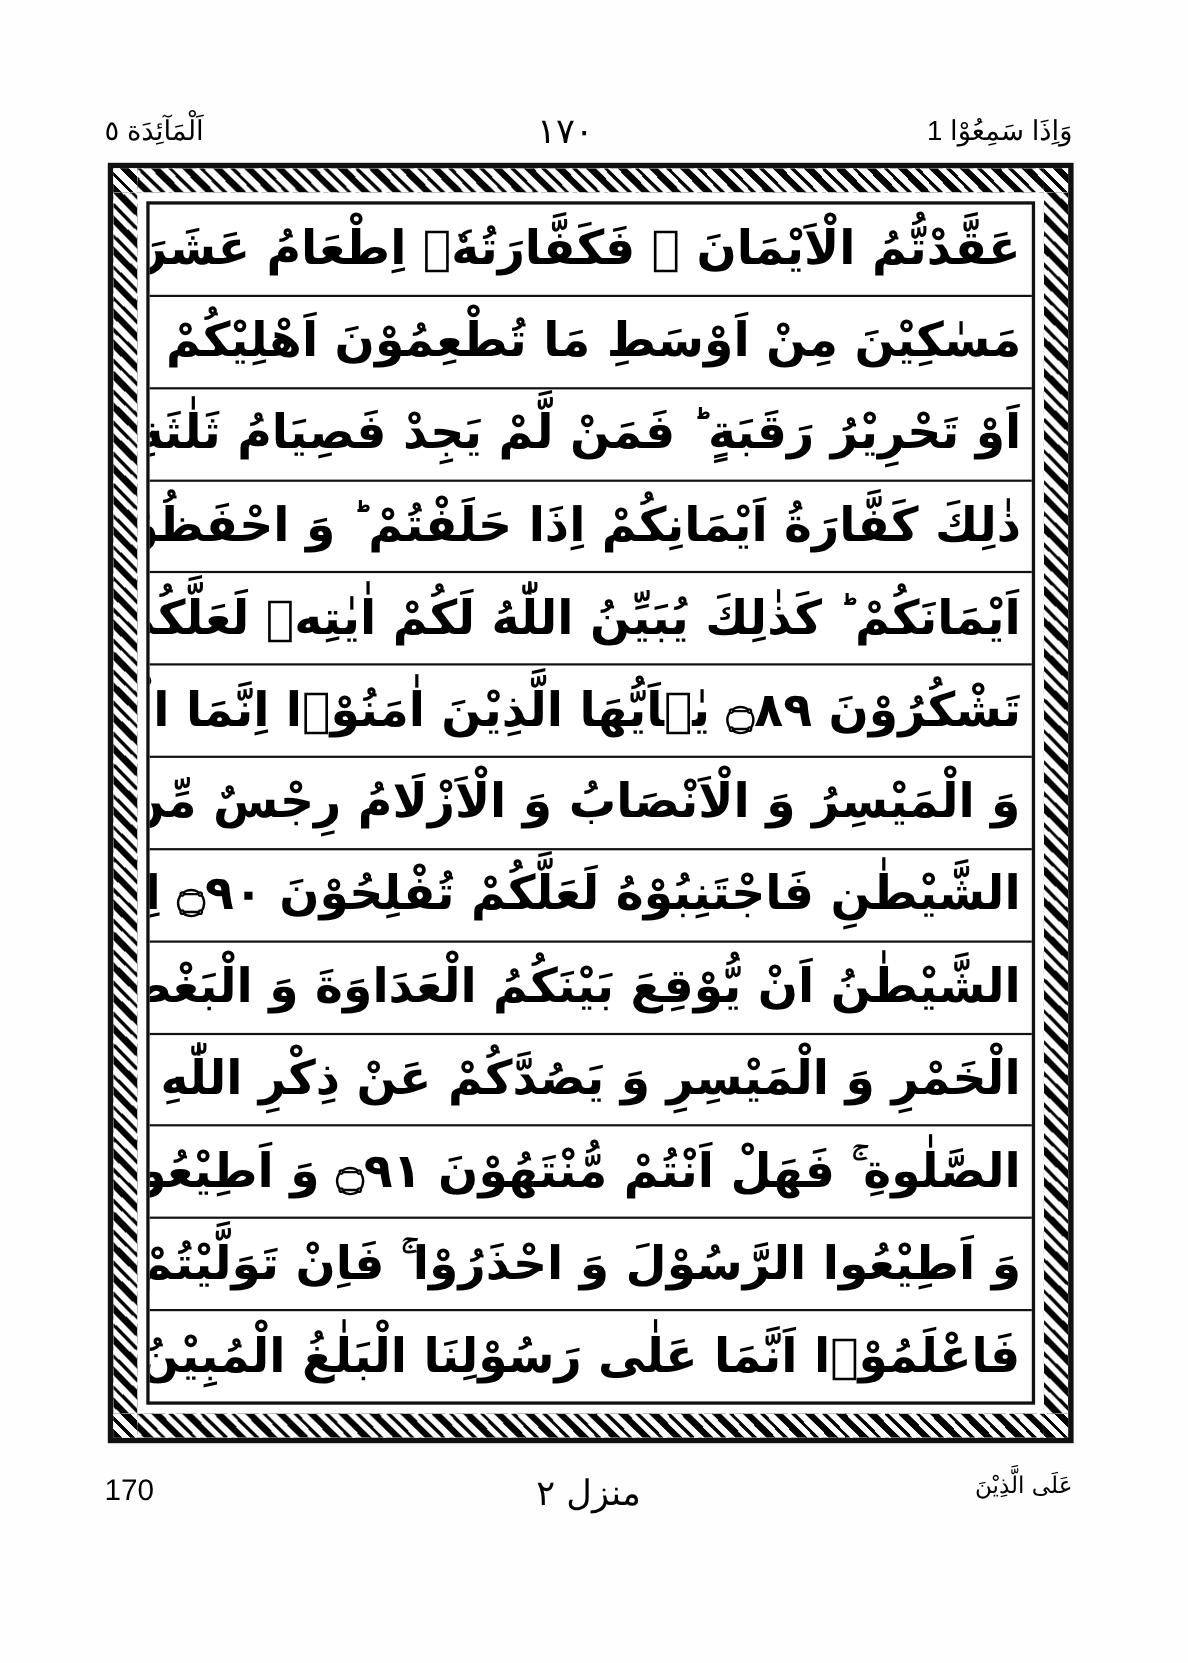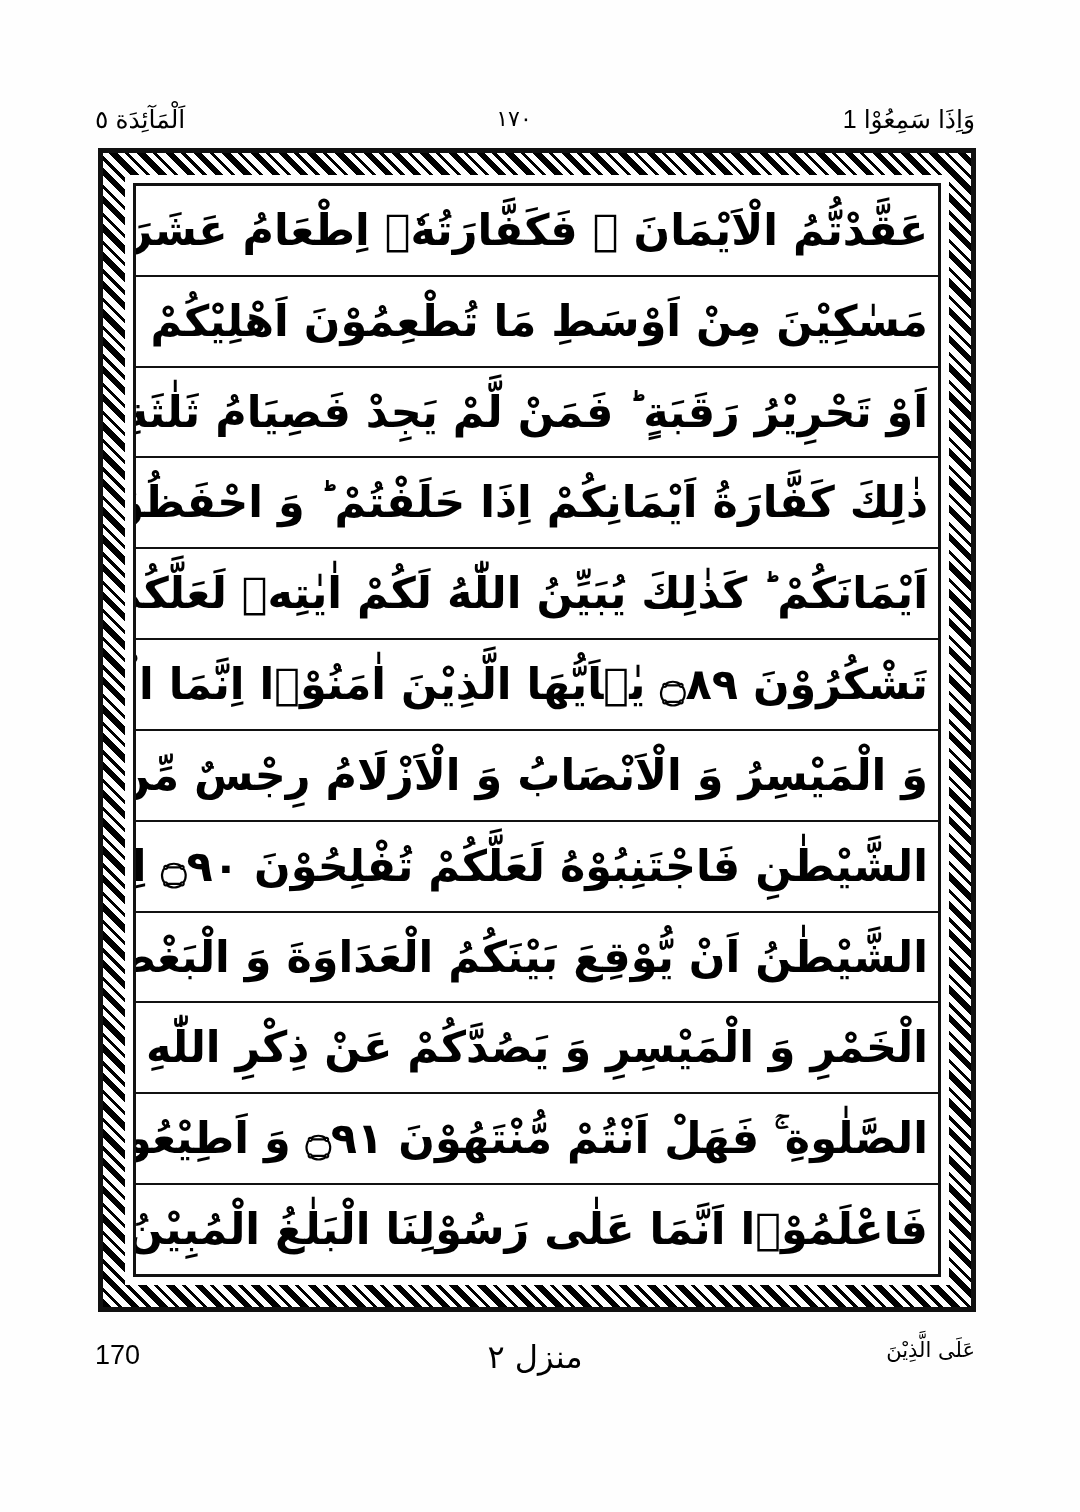--- a/index.html
+++ b/index.html
@@ -37,21 +37,21 @@
     justify-content: space-between;
     direction: rtl;
   }
   .header .hdr-item {
     font-size: 25px;
     font-family: Liberation Sans, sans-serif;
     white-space: nowrap;
     line-height: 1;
   }
   .header .hdr-center {
-    font-size: 22px;
+    font-size: 32px;
     letter-spacing: 1px;
   }
 
   
   .frame-outer {
     position: absolute;
     left: 98px;
     top: 148px;
     width: 878px;
     height: 1164px;
@@ -190,20 +190,23 @@
         <div class="qline">
             <div class="atext">الشَّيْطٰنُ اَنْ يُّوْقِعَ بَيْنَكُمُ الْعَدَاوَةَ وَ الْبَغْضَآءَ فِى</div>
           </div>
         <div class="qline">
             <div class="atext">الْخَمْرِ وَ الْمَيْسِرِ وَ يَصُدَّكُمْ عَنْ ذِكْرِ اللّٰهِ وَ عَنِ</div>
           </div>
         <div class="qline">
             <div class="atext">الصَّلٰوةِ ۚ فَهَلْ اَنْتُمْ مُّنْتَهُوْنَ ۝٩١ وَ اَطِيْعُوا اللّٰهَ</div>
           </div>
         <div class="qline">
+            <div class="atext">وَ اَطِيْعُوا الرَّسُوْلَ وَ احْذَرُوْا ۚ فَاِنْ تَوَلَّيْتُمْ</div>
+          </div>
+        <div class="qline">
             <div class="atext">فَاعْلَمُوْۤا اَنَّمَا عَلٰى رَسُوْلِنَا الْبَلٰغُ الْمُبِيْنُ ۝٩٢ لَيْسَ</div>
           </div>
       </div>
     </div>
   </div>
 
   <div class="footer">
     <div class="footer-right">عَلَى الَّذِيْنَ</div>
     <div class="footer-center">منزل ٢</div>
     <div class="footer-left">170</div>

